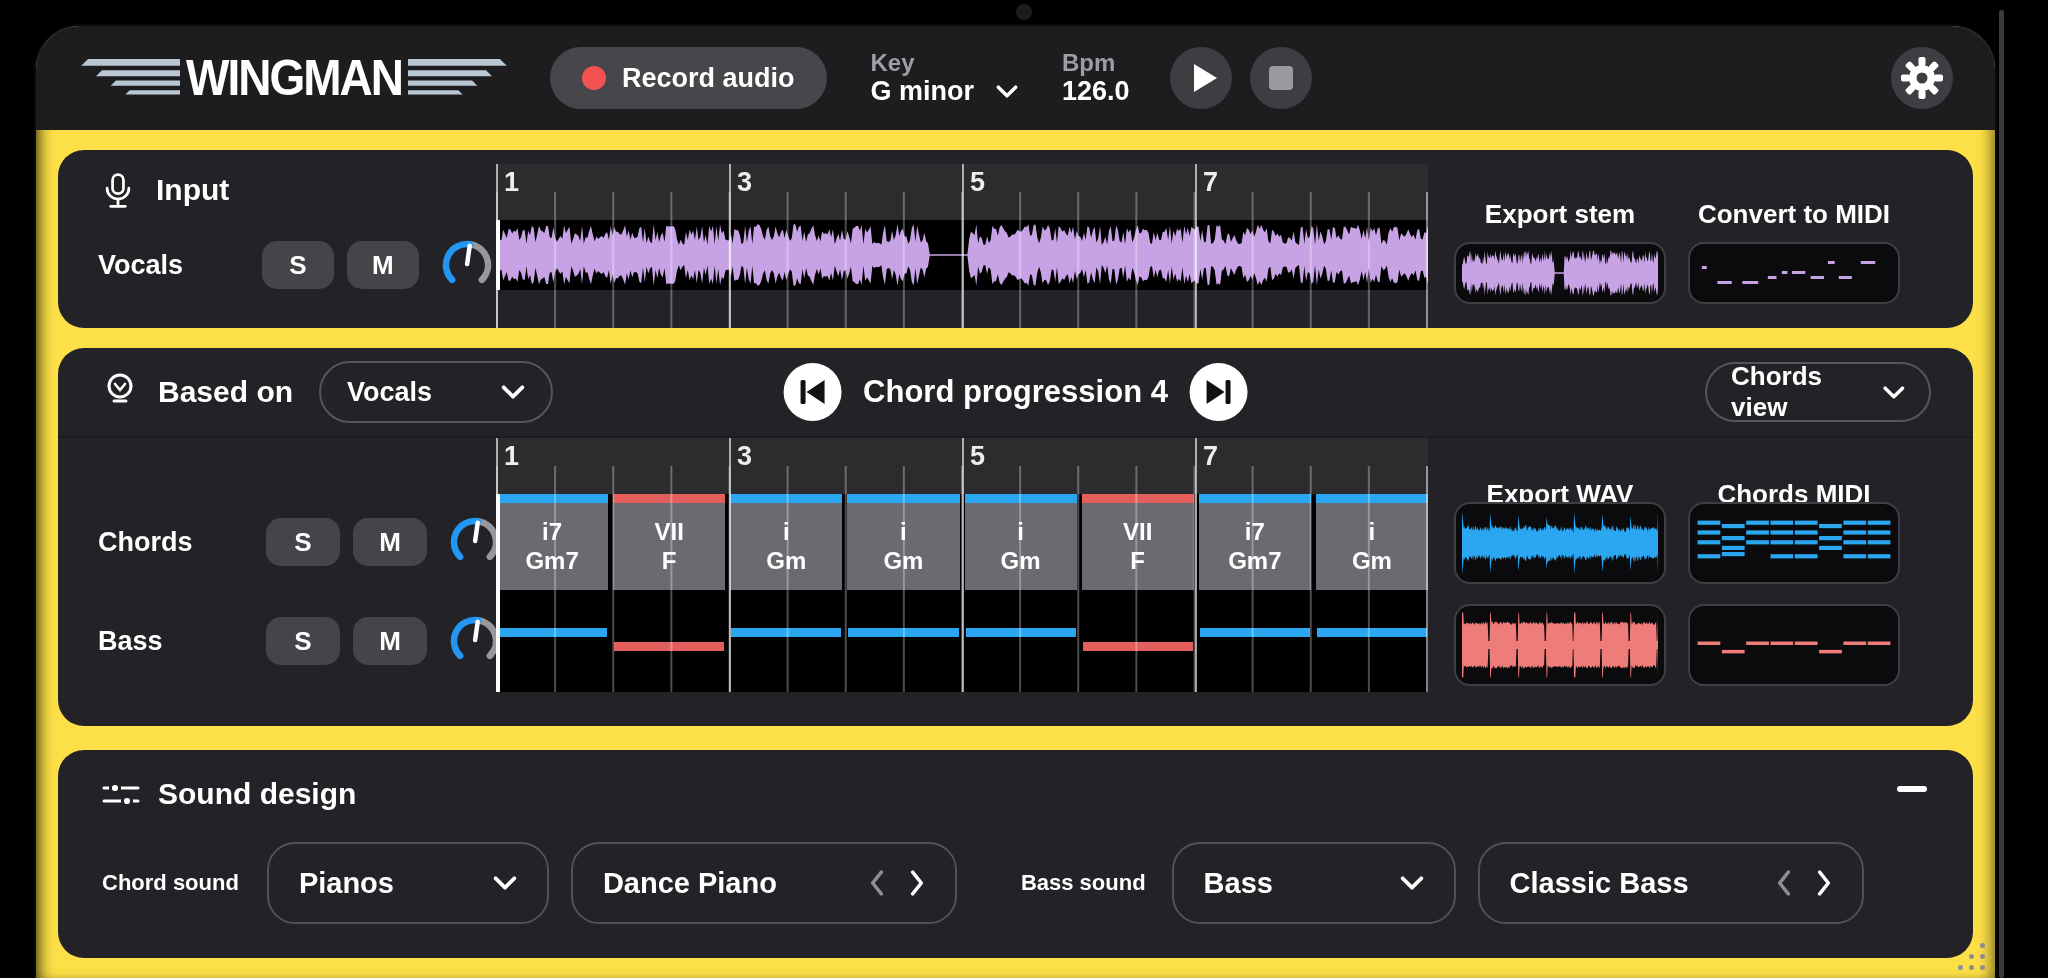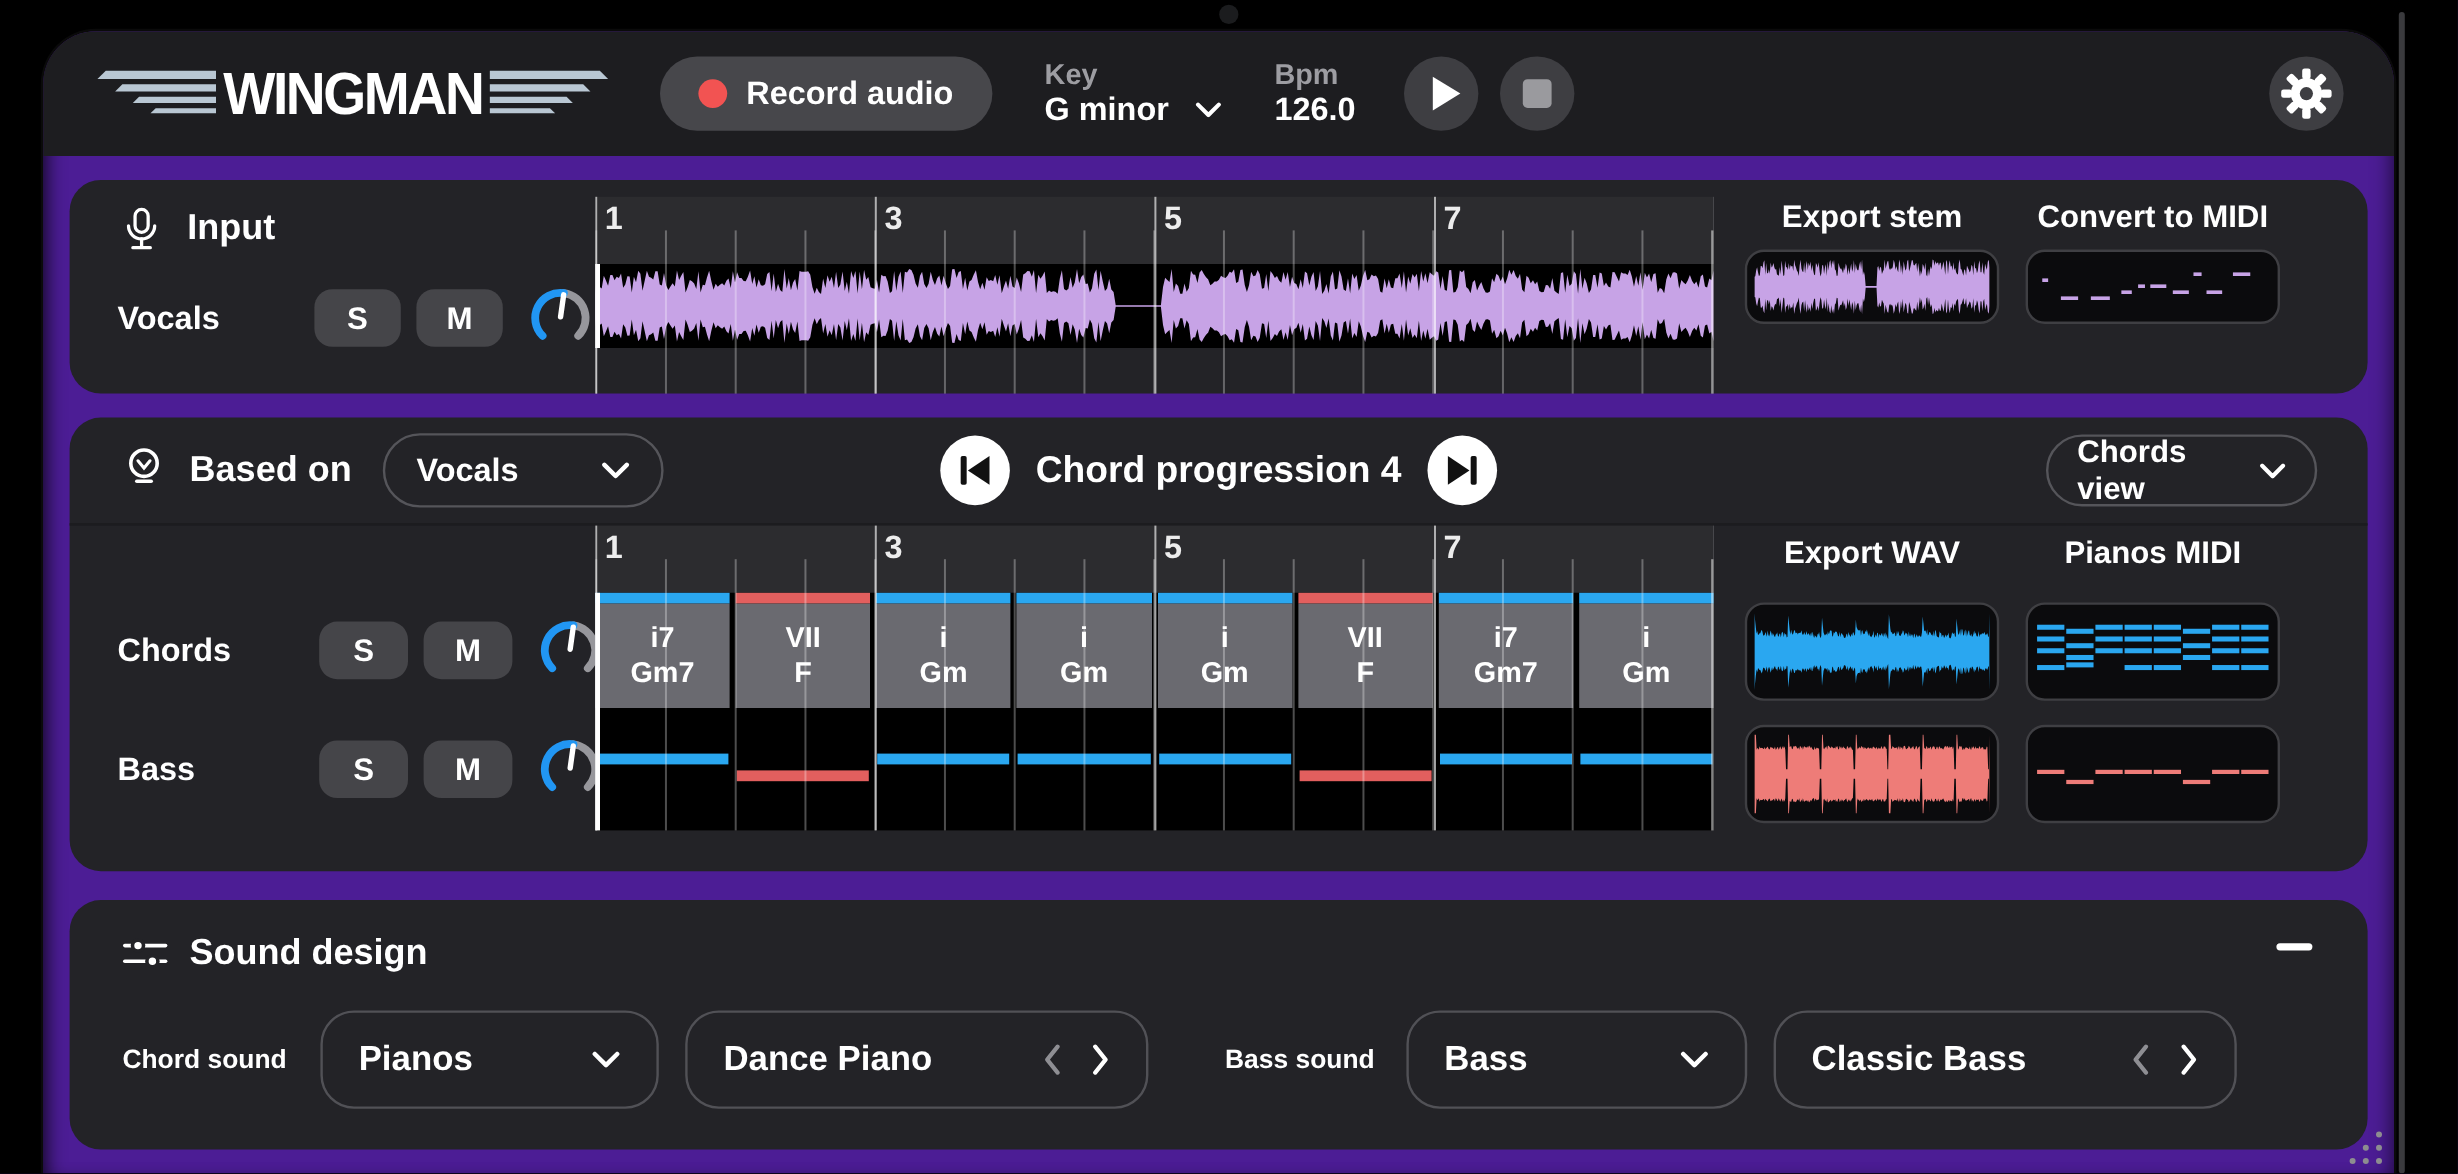--- a/index.html
+++ b/index.html
@@ -1,21 +1,21 @@
 <!DOCTYPE html>
 <html><head>
 <meta charset="utf-8">
 <style>
   html,body{margin:0;padding:0;background:#000;}
   *{box-sizing:border-box;font-family:"Liberation Sans",sans-serif;}
   .screen{position:relative;width:2048px;height:978px;background:#000;overflow:hidden;}
   .cam-dot{position:absolute;left:1016px;top:4px;width:16px;height:16px;border-radius:50%;background:#1b1c1e;}
   .bezel-line{position:absolute;left:1999px;top:10px;bottom:0;width:5px;background:#3a3a3d;border-radius:3px;}
 
-  .window{position:absolute;left:36px;top:26px;width:1959px;height:952px;background:#4c1d95;
+  .window{position:absolute;left:36px;top:26px;width:1959px;height:952px;background:#fde047;
     border-radius:44px 44px 0 0;overflow:hidden;
     box-shadow:inset 12px 0 16px -10px rgba(0,0,0,.85), inset -12px 0 16px -10px rgba(0,0,0,.6), 0 0 0 2px #0a0a0a;}
 
   
   .topbar{height:104px;background:#1d1d20;display:flex;align-items:center;padding:0 42px 0 40px;}
   .logo{display:flex;align-items:center;gap:6px;}
   .logo-text{color:#fff;font-size:46px;font-weight:800;letter-spacing:-2px;transform:scaleY(1.08);}
   .wing{width:104px;height:52px;}
   .pill-btn{display:flex;align-items:center;gap:16px;height:62px;padding:0 32px;border-radius:31px;
     background:#47474b;color:#fff;font-size:27px;font-weight:700;margin-left:38px;cursor:pointer;}
@@ -64,21 +64,21 @@
   .chord-block .cap{height:9px;}
   .chord-block .cbody{flex:1;background:#6a6a70;color:#fff;display:flex;flex-direction:column;
     align-items:center;justify-content:center;font-size:24px;font-weight:700;line-height:1.2;}
   .bass-lane{position:relative;height:102px;background:#000;display:flex;gap:5px;}
   .bass-slot{flex:1;position:relative;cursor:pointer;}
   .bass-note{position:absolute;left:1px;right:1px;height:9px;}
 
   
   .exports{display:flex;gap:22px;padding:8px 0 0 26px;}
   .export-unit{width:212px;display:flex;flex-direction:column;}
-  .export-label{color:#fff;font-size:26px;font-weight:700;text-align:center;height:44px;line-height:44px;white-space:nowrap;}
+  .export-label{color:#fff;font-size:26px;font-weight:700;text-align:center;height:44px;line-height:44px;white-space:nowrap;margin-top:34px;}
   .thumb{position:relative;background:#0b0b0d;border:2px solid #3f3f43;border-radius:16px;overflow:hidden;cursor:pointer;}
   .thumb.h62{height:62px;margin-top:6px;}
   .thumb-fill{position:absolute;inset:4px 6px;}
 
   
   .based-header{position:relative;display:flex;align-items:center;height:90px;padding:0 42px;border-bottom:2px solid #1c1c1f;}
   .select{display:flex;align-items:center;justify-content:space-between;border:2px solid #55555a;border-radius:31px;
     color:#fff;font-weight:700;cursor:pointer;}
   .select.src{width:234px;height:62px;padding:0 26px;font-size:27px;margin-left:26px;}
   .select.view{width:226px;height:60px;padding:0 24px;font-size:26px;margin-left:auto;}
@@ -427,21 +427,21 @@
                 <div class="bass-note" style="background: rgb(42, 167, 240); top: 38px;"></div>
               </div>
             </div>
           <div class="grid-minor"></div>
           <div class="grid-major"></div>
           <div class="playhead" style="top:56px;bottom:0;"></div>
         </div>
 
         <div class="exp-cell" style="grid-row:1;">
           <div class="export-label">Export WAV</div>
-          <div class="export-label">Pianos MIDI</div>
+          <div class="export-label">Chords MIDI</div>
         </div>
         <div class="exp-cell r2" style="grid-row:2;">
           <div class="thumb h82">
             <div class="thumb-fill">
                 <svg viewBox="0 0 1000 100" preserveAspectRatio="none">
                   <polygon points="0.0,4.4 3.1,13.2 6.3,21.9 9.4,28.6 12.5,25.5 15.6,30.5 18.8,29.4 21.9,28.1 25.0,28.2 28.1,25.9 31.3,23.9 34.4,26.8 37.5,30.7 40.6,30.7 43.8,30.0 46.9,26.8 50.0,29.4 53.1,32.3 56.3,24.8 59.4,29.9 62.5,32.1 65.6,29.3 68.8,24.9 71.9,27.6 75.0,31.3 78.1,27.9 81.3,29.6 84.4,31.3 87.5,33.0 90.6,29.5 93.8,29.2 96.9,27.0 100.0,31.5 103.1,32.2 106.3,28.5 109.4,28.9 112.5,33.2 115.6,27.9 118.8,26.5 121.9,27.8 125.0,33.0 128.1,27.2 131.3,29.9 134.4,28.7 137.5,33.2 140.6,32.4 143.8,6.9 146.9,15.6 150.0,24.4 153.1,29.6 156.3,24.1 159.4,28.0 162.5,29.8 165.6,28.3 168.8,24.8 171.9,24.6 175.0,28.1 178.1,27.8 181.3,27.4 184.4,29.6 187.5,27.8 190.6,27.9 193.8,27.5 196.9,27.5 200.0,24.7 203.1,28.8 206.3,30.1 209.4,29.1 212.5,26.8 215.6,30.1 218.8,29.0 221.9,25.5 225.0,30.2 228.1,28.7 231.3,28.2 234.4,31.1 237.5,27.9 240.6,31.9 243.8,27.2 246.9,26.9 250.0,33.2 253.1,29.1 256.3,33.9 259.4,30.9 262.5,31.9 265.6,33.6 268.8,29.1 271.9,29.7 275.0,26.6 278.1,31.5 281.3,34.0 284.4,31.0 287.5,9.4 290.6,18.2 293.8,26.9 296.9,29.2 300.0,30.8 303.1,29.6 306.3,28.5 309.4,30.9 312.5,25.8 315.6,28.9 318.8,28.1 321.9,24.3 325.0,25.5 328.1,24.8 331.3,32.2 334.4,31.0 337.5,26.7 340.6,28.4 343.8,26.0 346.9,26.4 350.0,26.3 353.1,29.1 356.3,32.1 359.4,31.5 362.5,26.5 365.6,32.9 368.8,28.6 371.9,28.1 375.0,29.9 378.1,30.7 381.3,33.9 384.4,33.5 387.5,33.1 390.6,29.6 393.8,28.5 396.9,32.8 400.0,26.8 403.1,29.7 406.3,31.1 409.4,32.7 412.5,28.6 415.6,31.7 418.8,27.2 421.9,27.3 425.0,31.2 428.1,29.2 431.3,11.9 434.4,20.6 437.5,22.9 440.6,24.5 443.8,24.6 446.9,25.0 450.0,23.6 453.1,31.2 456.3,25.6 459.4,24.7 462.5,29.7 465.6,28.2 468.8,29.4 471.9,25.3 475.0,26.9 478.1,23.8 481.3,27.4 484.4,31.4 487.5,27.3 490.6,30.7 493.8,32.1 496.9,33.0 500.0,31.1 503.1,30.0 506.3,25.2 509.4,33.4 512.5,32.4 515.6,29.3 518.8,32.7 521.9,27.8 525.0,27.7 528.1,33.7 531.3,28.6 534.4,30.7 537.5,30.5 540.6,27.6 543.8,31.6 546.9,27.6 550.0,32.6 553.1,29.1 556.3,27.2 559.4,32.8 562.5,28.8 565.6,33.1 568.8,35.1 571.9,5.6 575.0,14.4 578.1,23.2 581.3,27.7 584.4,26.5 587.5,29.2 590.6,28.8 593.8,28.5 596.9,27.1 600.0,31.7 603.1,31.1 606.3,25.2 609.4,29.4 612.5,25.6 615.6,30.9 618.8,30.7 621.9,31.4 625.0,28.8 628.1,28.3 631.3,24.7 634.4,26.2 637.5,30.8 640.6,29.3 643.8,27.3 646.9,28.4 650.0,29.0 653.1,32.9 656.3,26.0 659.4,30.4 662.5,32.1 665.6,28.4 668.8,31.1 671.9,29.2 675.0,34.2 678.1,29.8 681.3,28.4 684.4,33.8 687.5,31.0 690.6,29.4 693.8,32.2 696.9,32.2 700.0,30.2 703.1,31.4 706.3,32.4 709.4,31.9 712.5,26.9 715.6,8.1 718.8,16.9 721.9,25.7 725.0,24.9 728.1,25.3 731.3,29.2 734.4,23.3 737.5,30.9 740.6,29.7 743.8,26.8 746.9,26.9 750.0,28.5 753.1,30.4 756.3,29.3 759.4,32.0 762.5,25.3 765.6,32.0 768.8,24.0 771.9,26.1 775.0,31.5 778.1,32.2 781.3,33.0 784.4,33.1 787.5,25.8 790.6,27.9 793.8,28.3 796.9,32.8 800.0,30.1 803.1,30.3 806.3,33.7 809.4,32.4 812.5,29.4 815.6,33.0 818.8,30.2 821.9,30.9 825.0,27.4 828.1,33.3 831.3,34.1 834.4,34.2 837.5,31.4 840.6,26.9 843.8,28.6 846.9,28.9 850.0,27.2 853.1,32.5 856.3,31.6 859.4,10.7 862.5,19.4 865.6,28.2 868.8,30.2 871.9,27.7 875.0,23.0 878.1,31.0 881.3,23.3 884.4,23.8 887.5,29.9 890.6,31.1 893.8,26.1 896.9,23.6 900.0,32.2 903.1,24.7 906.3,31.2 909.4,25.7 912.5,24.5 915.6,30.3 918.8,31.4 921.9,28.6 925.0,32.2 928.1,31.7 931.3,29.1 934.4,25.0 937.5,29.3 940.6,27.0 943.8,30.7 946.9,32.4 950.0,31.5 953.1,25.5 956.3,33.0 959.4,29.1 962.5,30.0 965.6,29.4 968.8,27.5 971.9,29.2 975.0,28.1 978.1,26.7 981.3,29.4 984.4,30.6 987.5,29.0 990.6,28.3 993.8,31.7 996.9,32.9 1000.0,4.4 1000.0,95.6 996.9,67.1 993.8,68.3 990.6,71.7 987.5,71.0 984.4,69.4 981.3,70.6 978.1,73.3 975.0,71.9 971.9,70.8 968.8,72.5 965.6,70.6 962.5,70.0 959.4,70.9 956.3,67.0 953.1,74.5 950.0,68.5 946.9,67.6 943.8,69.3 940.6,73.0 937.5,70.7 934.4,75.0 931.3,70.9 928.1,68.3 925.0,67.8 921.9,71.4 918.8,68.6 915.6,69.7 912.5,75.5 909.4,74.3 906.3,68.8 903.1,75.3 900.0,67.8 896.9,76.4 893.8,73.9 890.6,68.9 887.5,70.1 884.4,76.2 881.3,76.7 878.1,69.0 875.0,77.0 871.9,72.3 868.8,69.8 865.6,71.8 862.5,80.6 859.4,89.3 856.3,68.4 853.1,67.5 850.0,72.8 846.9,71.1 843.8,71.4 840.6,73.1 837.5,68.6 834.4,65.8 831.3,65.9 828.1,66.7 825.0,72.6 821.9,69.1 818.8,69.8 815.6,67.0 812.5,70.6 809.4,67.6 806.3,66.3 803.1,69.7 800.0,69.9 796.9,67.2 793.8,71.7 790.6,72.1 787.5,74.2 784.4,66.9 781.3,67.0 778.1,67.8 775.0,68.5 771.9,73.9 768.8,76.0 765.6,68.0 762.5,74.7 759.4,68.0 756.3,70.7 753.1,69.6 750.0,71.5 746.9,73.1 743.8,73.2 740.6,70.3 737.5,69.1 734.4,76.7 731.3,70.8 728.1,74.7 725.0,75.1 721.9,74.3 718.8,83.1 715.6,91.9 712.5,73.1 709.4,68.1 706.3,67.6 703.1,68.6 700.0,69.8 696.9,67.8 693.8,67.8 690.6,70.6 687.5,69.0 684.4,66.2 681.3,71.6 678.1,70.2 675.0,65.8 671.9,70.8 668.8,68.9 665.6,71.6 662.5,67.9 659.4,69.6 656.3,74.0 653.1,67.1 650.0,71.0 646.9,71.6 643.8,72.7 640.6,70.7 637.5,69.2 634.4,73.8 631.3,75.3 628.1,71.7 625.0,71.2 621.9,68.6 618.8,69.3 615.6,69.1 612.5,74.4 609.4,70.6 606.3,74.8 603.1,68.9 600.0,68.3 596.9,72.9 593.8,71.5 590.6,71.2 587.5,70.8 584.4,73.5 581.3,72.3 578.1,76.8 575.0,85.6 571.9,94.4 568.8,64.9 565.6,66.9 562.5,71.2 559.4,67.2 556.3,72.8 553.1,70.9 550.0,67.4 546.9,72.4 543.8,68.4 540.6,72.4 537.5,69.5 534.4,69.3 531.3,71.4 528.1,66.3 525.0,72.3 521.9,72.2 518.8,67.3 515.6,70.7 512.5,67.6 509.4,66.6 506.3,74.8 503.1,70.0 500.0,68.9 496.9,67.0 493.8,67.9 490.6,69.3 487.5,72.7 484.4,68.6 481.3,72.6 478.1,76.2 475.0,73.1 471.9,74.7 468.8,70.6 465.6,71.8 462.5,70.3 459.4,75.3 456.3,74.4 453.1,68.8 450.0,76.4 446.9,75.0 443.8,75.4 440.6,75.5 437.5,77.1 434.4,79.4 431.3,88.1 428.1,70.8 425.0,68.8 421.9,72.7 418.8,72.8 415.6,68.3 412.5,71.4 409.4,67.3 406.3,68.9 403.1,70.3 400.0,73.2 396.9,67.2 393.8,71.5 390.6,70.4 387.5,66.9 384.4,66.5 381.3,66.1 378.1,69.3 375.0,70.1 371.9,71.9 368.8,71.4 365.6,67.1 362.5,73.5 359.4,68.5 356.3,67.9 353.1,70.9 350.0,73.7 346.9,73.6 343.8,74.0 340.6,71.6 337.5,73.3 334.4,69.0 331.3,67.8 328.1,75.2 325.0,74.5 321.9,75.7 318.8,71.9 315.6,71.1 312.5,74.2 309.4,69.1 306.3,71.5 303.1,70.4 300.0,69.2 296.9,70.8 293.8,73.1 290.6,81.8 287.5,90.6 284.4,69.0 281.3,66.0 278.1,68.5 275.0,73.4 271.9,70.3 268.8,70.9 265.6,66.4 262.5,68.1 259.4,69.1 256.3,66.1 253.1,70.9 250.0,66.8 246.9,73.1 243.8,72.8 240.6,68.1 237.5,72.1 234.4,68.9 231.3,71.8 228.1,71.3 225.0,69.8 221.9,74.5 218.8,71.0 215.6,69.9 212.5,73.2 209.4,70.9 206.3,69.9 203.1,71.2 200.0,75.3 196.9,72.5 193.8,72.5 190.6,72.1 187.5,72.2 184.4,70.4 181.3,72.6 178.1,72.2 175.0,71.9 171.9,75.4 168.8,75.2 165.6,71.7 162.5,70.2 159.4,72.0 156.3,75.9 153.1,70.4 150.0,75.6 146.9,84.4 143.8,93.1 140.6,67.6 137.5,66.8 134.4,71.3 131.3,70.1 128.1,72.8 125.0,67.0 121.9,72.2 118.8,73.5 115.6,72.1 112.5,66.8 109.4,71.1 106.3,71.5 103.1,67.8 100.0,68.5 96.9,73.0 93.8,70.8 90.6,70.5 87.5,67.0 84.4,68.7 81.3,70.4 78.1,72.1 75.0,68.7 71.9,72.4 68.8,75.1 65.6,70.7 62.5,67.9 59.4,70.1 56.3,75.2 53.1,67.7 50.0,70.6 46.9,73.2 43.8,70.0 40.6,69.3 37.5,69.3 34.4,73.2 31.3,76.1 28.1,74.1 25.0,71.8 21.9,71.9 18.8,70.6 15.6,69.5 12.5,74.5 9.4,71.4 6.3,78.1 3.1,86.8 0.0,95.6" fill="#2aa7f0"></polygon>
                 </svg>
               </div>
           </div>
           <div class="thumb h82">

